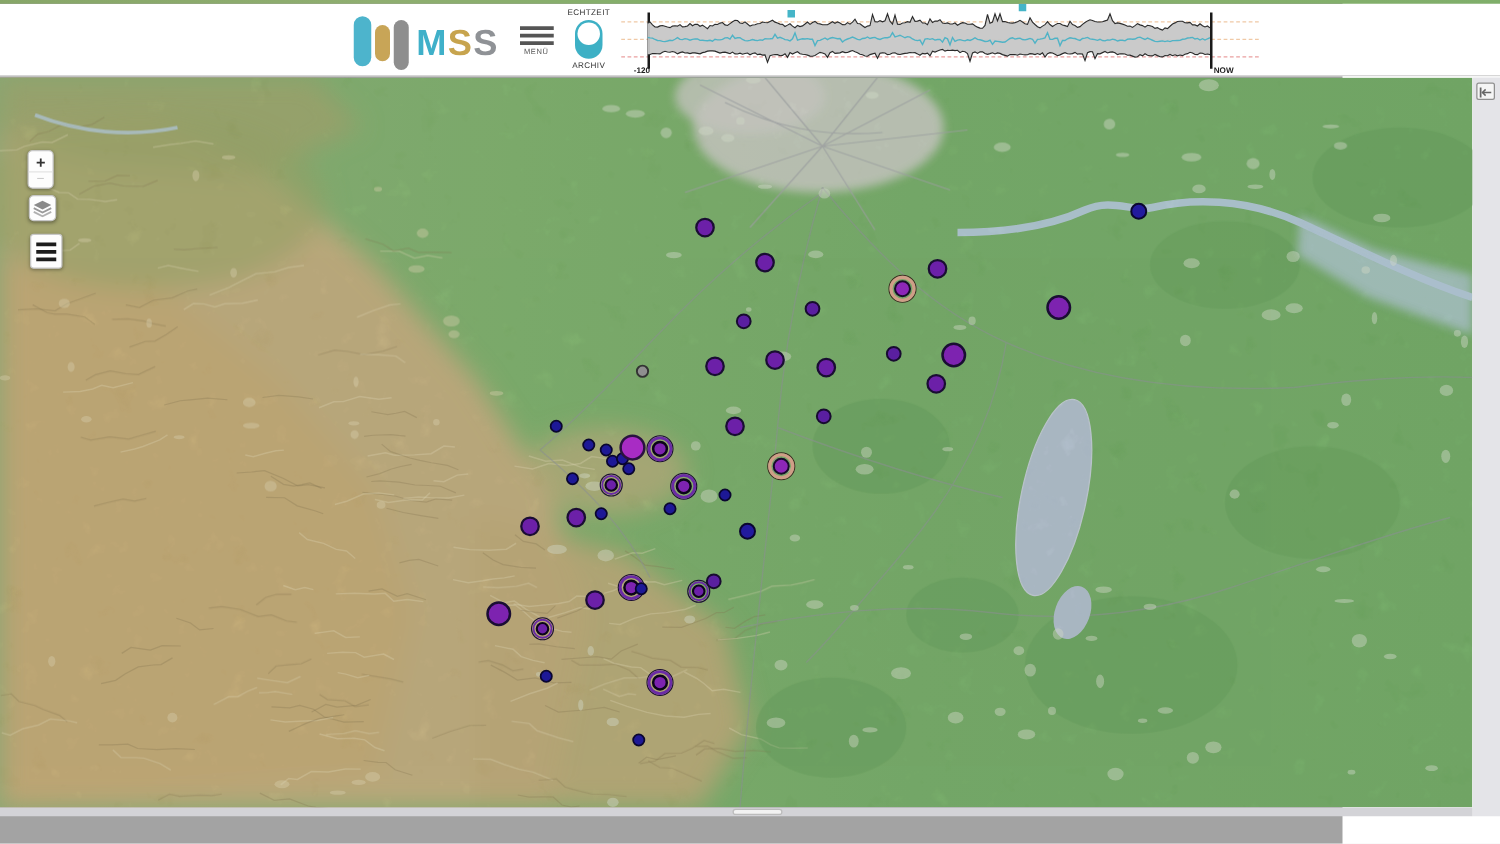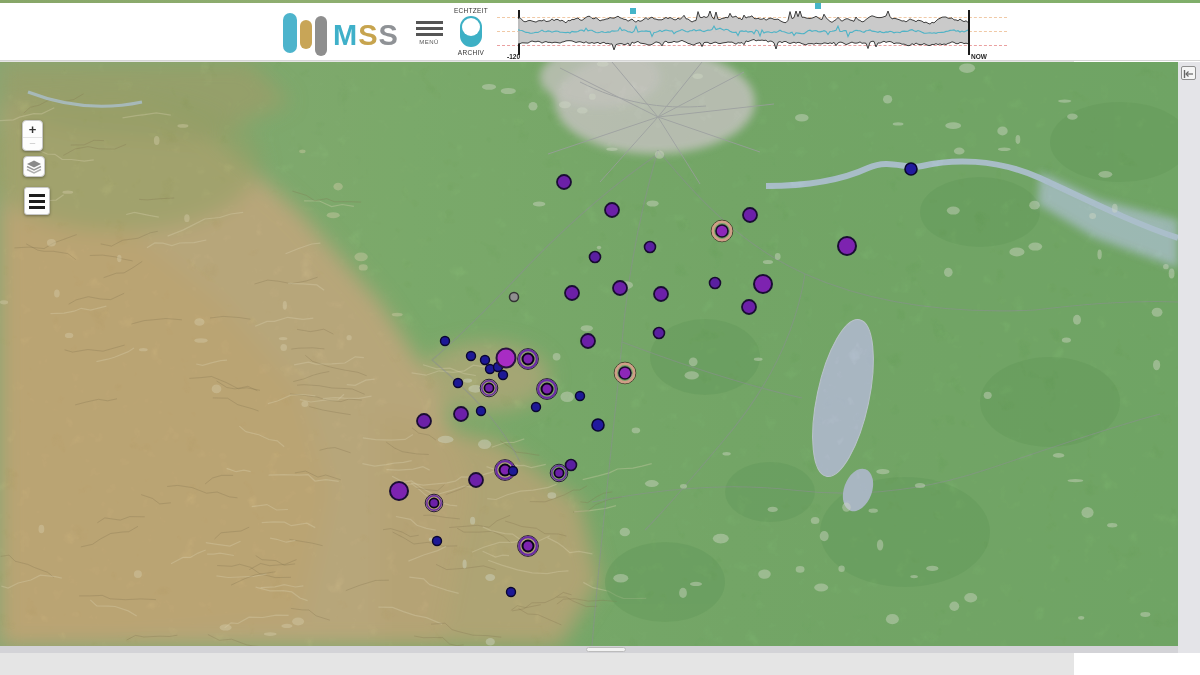--- a/index.html
+++ b/index.html
@@ -1,18 +1,18 @@
 <!DOCTYPE html>
 <html><head>
 <meta charset="utf-8">
 <style>
   * { margin:0; padding:0; box-sizing:border-box; }
   html,body { width:1200px; height:675px; overflow:hidden; background:#fff;
               font-family:"Liberation Sans", sans-serif; }
-  .stage { position:relative; width:1074px; height:675px; background:#e5e5e5; }
+  .stage { position:relative; width:1074px; height:675px; background:#a3a3a3; }
 
   
   .top-sliver { position:absolute; left:0; top:0; width:1200px; height:3px;
     background:linear-gradient(90deg,#87a668,#8fae70 25%,#7cae66 55%,#86b06c 80%,#7fae6a);
   }
 
   
   .header { position:absolute; left:0; top:3px; width:1200px; height:58px;
     background:#ffffff; border-bottom:1px solid #d6d6d6; z-index:30; }
 

